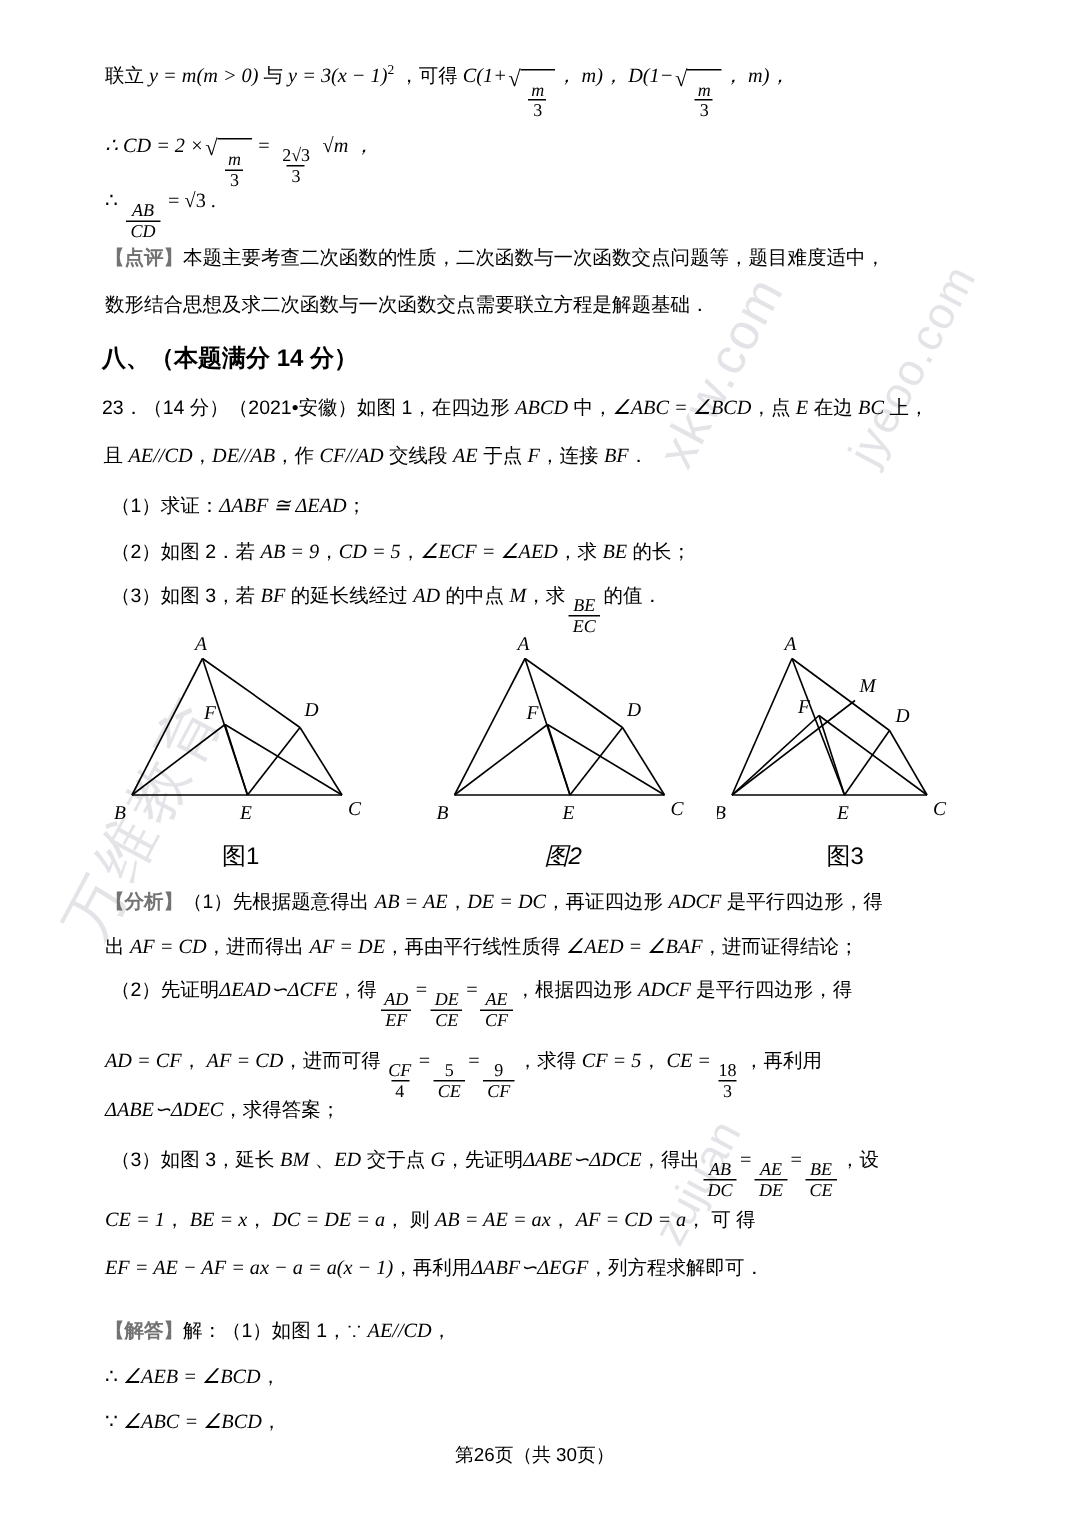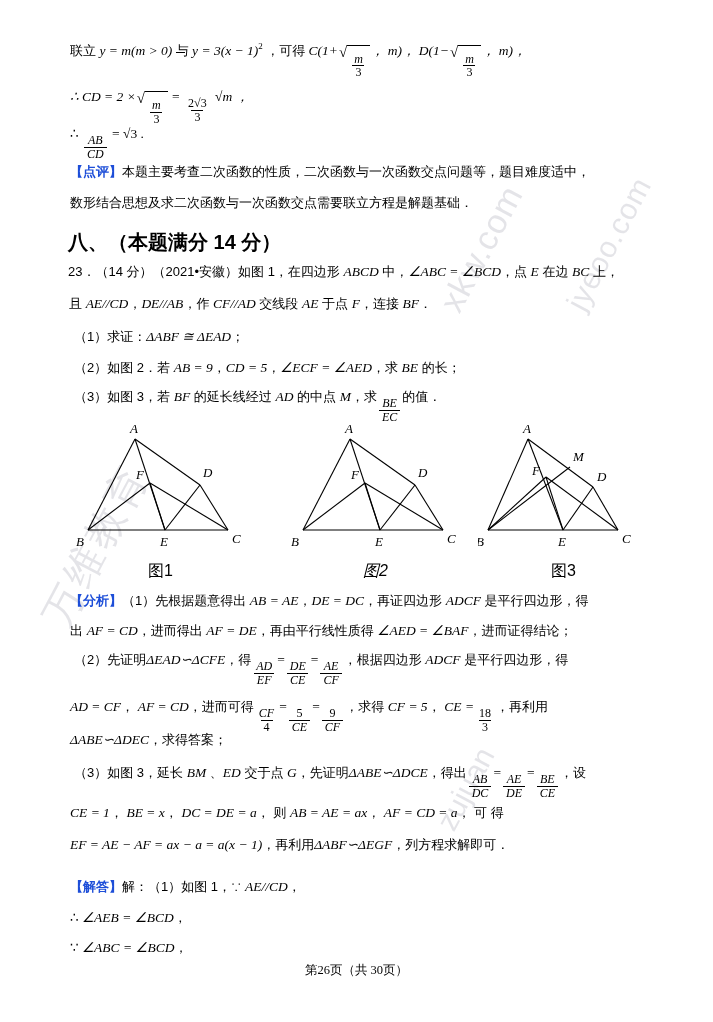--- a/index.html
+++ b/index.html
@@ -20,40 +20,40 @@
   .wm-r2{top:300px;left:560px;font-size:30px;transform:rotate(-62deg);transform-origin:left top;letter-spacing:1px;}
   .wm-l1{top:610px;left:30px;font-size:40px;transform:rotate(-62deg);transform-origin:left top;letter-spacing:4px;}
   .wm-b1{top:820px;left:430px;font-size:30px;transform:rotate(-62deg);transform-origin:left top;}
 
   .content{position:relative;z-index:2;}
 
   
   .line{position:absolute;white-space:nowrap;font-size:13.5px;line-height:1;}
   .cn{font-family:"Liberation Sans",sans-serif;font-size:13px;}
   i.m{font-family:"Liberation Serif",serif;font-style:italic;}
-  .tag{color:#1d4ed8;font-family:Liberation Mono, monospace;font-weight:bold;font-size:13px;}
-  .sec{font-family:"Liberation Sans",sans-serif;font-weight:bold;font-size:20px;}
+  .tag{color:#737373;font-family:Liberation Mono, monospace;font-weight:bold;font-size:13px;}
+  .sec{font-family:"Liberation Sans",sans-serif;font-weight:bold;font-size:16px;}
 
   
   .frac{display:inline-flex;flex-direction:column;align-items:center;vertical-align:-0.48em;
         margin:0 2px;line-height:1.02;}
   .frac .num{padding:0 3px;font-size:12px;}
   .frac .den{padding:0 3px;border-top:1px solid #000;font-size:12px;}
   .sqrt{display:inline-flex;align-items:stretch;vertical-align:-0.15em;margin:0 1px;}
   .sqrt .rad{font-size:15px;line-height:1;}
   .sqrt .body{border-top:1px solid #000;padding:0 2px;}
   sup.e{font-size:9px;vertical-align:super;}
 
   
   .figs{position:absolute;left:0;top:415px;width:713px;height:175px;}
   .figcap{position:absolute;font-family:"Liberation Sans",sans-serif;font-size:16px;text-align:right;}
 
   
   .footer{position:absolute;left:0;top:962px;width:713px;text-align:center;
-          font-family:Liberation Serif, serif;font-size:12.5px;}
+          font-family:Liberation Sans, sans-serif;font-size:12.5px;}
 </style>
 </head>
 <body>
 
 <div class="page">
 
   <div class="wm wm-r1">xkw.com</div>
   <div class="wm wm-r2">jyeoo.com</div>
   <div class="wm wm-l1">万维教育</div>
   <div class="wm wm-b1">zujuan</div>

